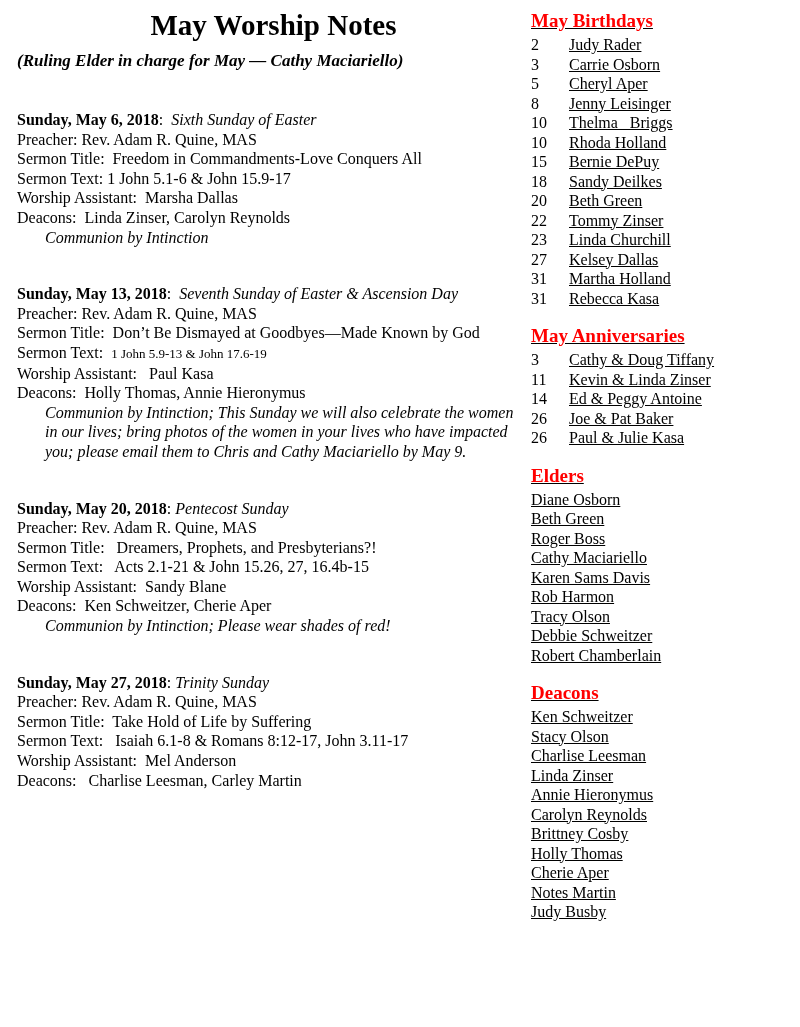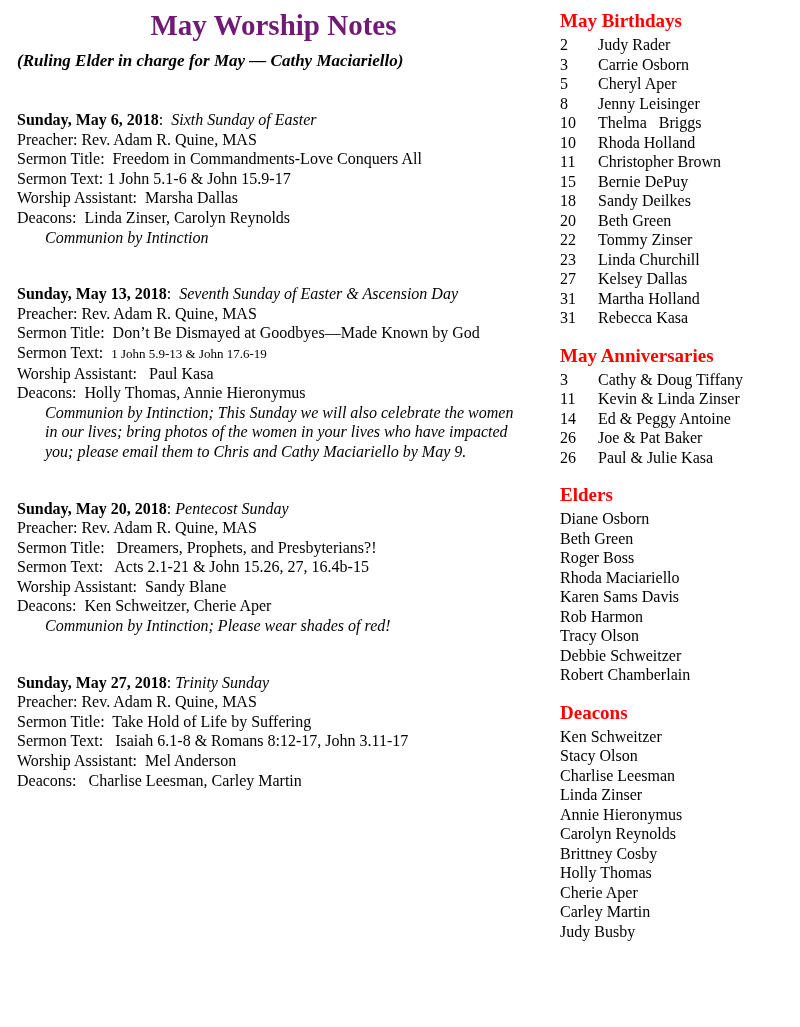--- a/index.html
+++ b/index.html
@@ -4,38 +4,38 @@
 <style>
   html, body { margin: 0; padding: 0; }
   body {
     width: 800px; height: 1027px;
     background: #ffffff; color: #000000;
     font-family: "Liberation Serif", serif;
     position: relative; overflow: hidden;
   }
   .main-col { position: absolute; left: 17px; top: 8px; width: 513px; }
   .title {
-    margin: 0; color: #701a75; font-size: 29px; font-weight: bold;
+    margin: 0; color: #000000; font-size: 29px; font-weight: bold;
     line-height: 34px; text-align: center; white-space: pre-wrap;
   }
   .subtitle {
     margin-top: 8px; font-size: 17px; font-weight: bold; font-style: italic;
     line-height: 21px; white-space: pre-wrap;
   }
   .services-wrap { margin-top: 39px; }
   .service { margin: 0 0 37px 0; font-size: 16px; line-height: 19.6px; }
   .svc-heading { white-space: pre-wrap; }
   .svc-date { font-weight: bold; }
   .svc-sep { font-weight: normal; }
   .svc-occasion { font-style: italic; }
   .svc-line { white-space: pre-wrap; }
   .svc-note { font-style: italic; max-width: 470px; white-space: pre-wrap; margin-left: 28px; }
   .scripture-small { font-size: 13px; }
 
-  .sidebar { position: absolute; left: 560px; top: 11px; width: 235px; font-size: 16px; }
+  .sidebar { position: absolute; left: 531px; top: 11px; width: 235px; font-size: 16px; text-decoration: underline; }
   .sb-heading {
     margin: 18px 0 4px 0; color: #ff0000; font-size: 19px;
     font-weight: bold; line-height: 20px;
   }
   .sb-heading.first { margin-top: 0; }
   .sb-list { margin: 0; padding: 0; }
   .sb-row { line-height: 19.5px; white-space: pre; }
   .sb-day { display: inline-block; width: 38px; }
 </style>
 </head>
@@ -101,21 +101,20 @@
         <div class="sb-row"><span class="sb-day">3</span><span>Carrie Osborn</span></div>
 
         <div class="sb-row"><span class="sb-day">5</span><span>Cheryl Aper</span></div>
 
         <div class="sb-row"><span class="sb-day">8</span><span>Jenny Leisinger</span></div>
 
         <div class="sb-row"><span class="sb-day">10</span><span>Thelma   Briggs</span></div>
 
         <div class="sb-row"><span class="sb-day">10</span><span>Rhoda Holland</span></div>
 
-        <div class="sb-row"><span class="sb-day">11</span><span>Christopher Brown</span></div>
 
         <div class="sb-row"><span class="sb-day">15</span><span>Bernie DePuy</span></div>
 
         <div class="sb-row"><span class="sb-day">18</span><span>Sandy Deilkes</span></div>
 
         <div class="sb-row"><span class="sb-day">20</span><span>Beth Green</span></div>
 
         <div class="sb-row"><span class="sb-day">22</span><span>Tommy Zinser</span></div>
 
         <div class="sb-row"><span class="sb-day">23</span><span>Linda Churchill</span></div>
@@ -143,21 +142,21 @@
 
     <h2 class="sb-heading">Elders</h2>
     <div class="sb-list">
 
         <div class="sb-row">Diane Osborn</div>
 
         <div class="sb-row">Beth Green</div>
 
         <div class="sb-row">Roger Boss</div>
 
-        <div class="sb-row">Rhoda Maciariello</div>
+        <div class="sb-row">Cathy Maciariello</div>
 
         <div class="sb-row">Karen Sams Davis</div>
 
         <div class="sb-row">Rob Harmon</div>
 
         <div class="sb-row">Tracy Olson</div>
 
         <div class="sb-row">Debbie Schweitzer</div>
 
         <div class="sb-row">Robert Chamberlain</div>
@@ -177,19 +176,19 @@
         <div class="sb-row">Annie Hieronymus</div>
 
         <div class="sb-row">Carolyn Reynolds</div>
 
         <div class="sb-row">Brittney Cosby</div>
 
         <div class="sb-row">Holly Thomas</div>
 
         <div class="sb-row">Cherie Aper</div>
 
-        <div class="sb-row">Carley Martin</div>
+        <div class="sb-row">Notes Martin</div>
 
         <div class="sb-row">Judy Busby</div>
       </div>
 
   </aside>
 </div>
 
 </body></html>

